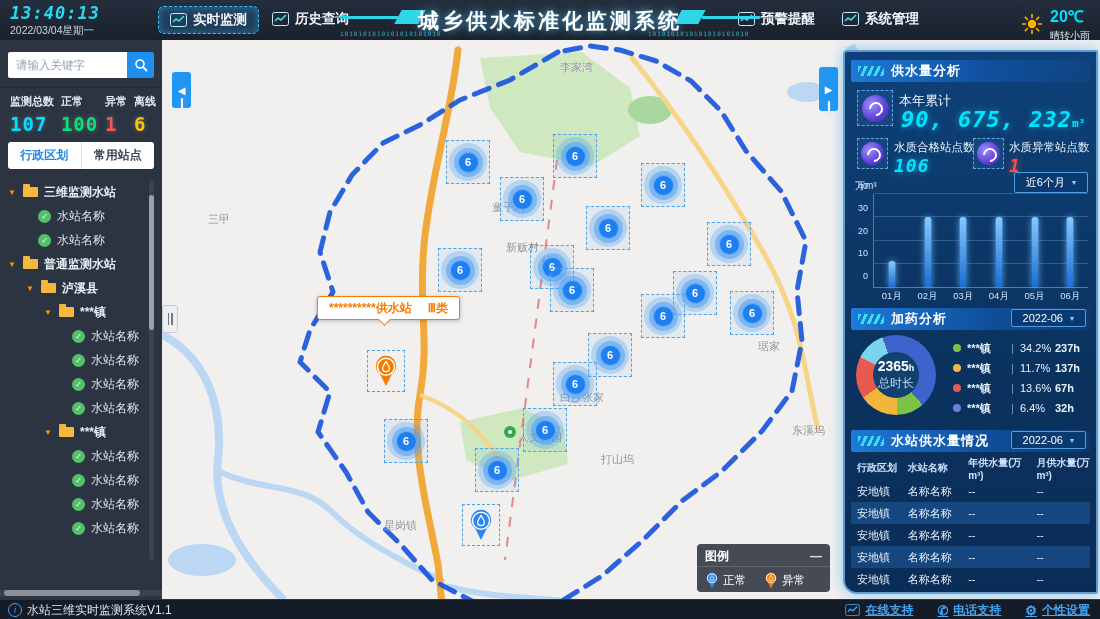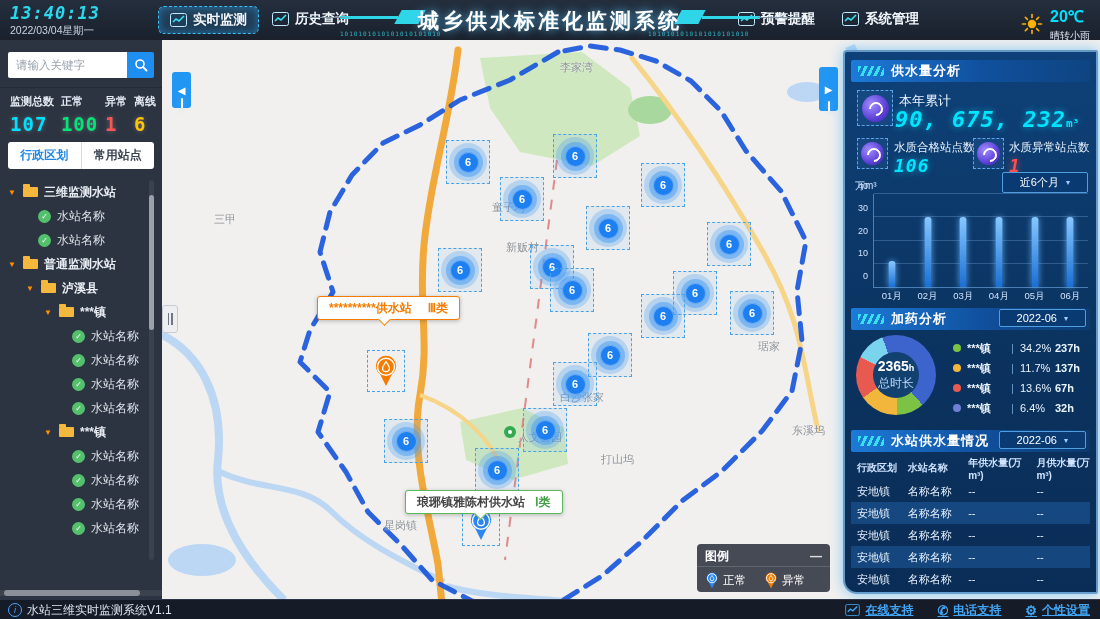--- a/index.html
+++ b/index.html
@@ -110,21 +110,21 @@
   .rpanel{position:absolute;left:843px;top:50px;width:255px;height:544px;z-index:25;box-sizing:border-box;
         background:linear-gradient(180deg,#0e4179 0%,#0b335f 55%,#0a2d57 100%);
         border:2px solid rgba(150,210,255,.65);border-radius:4px 2px 2px 14px;
         box-shadow:0 0 14px rgba(0,150,255,.45);}
   .sechdr{position:absolute;left:6px;right:6px;height:22px;display:flex;align-items:center;
         background:linear-gradient(90deg,#1d7ad8,#10509e 55%,rgba(16,80,158,.25));border-radius:2px;}
   .stripes{width:26px;height:10px;margin-left:7px;
         background:repeating-linear-gradient(115deg,#35e0f0 0 3px,transparent 3px 6px);}
   .sectitle{margin-left:7px;font-size:13px;font-weight:bold;color:#fff;letter-spacing:1px;}
   .dd{display:flex;align-items:center;gap:7px;background:#0a3a72;border:1px solid #4f9fe0;
-        border-radius:2px;padding:2px 17px;font-size:11px;color:#fff;cursor:pointer;white-space:nowrap;}
+        border-radius:2px;padding:2px 11px;font-size:11px;color:#fff;cursor:pointer;white-space:nowrap;}
   .dd::after{content:"▾";font-size:8px;color:#9fd0ff;}
   .sechdr .dd{position:absolute;right:4px;top:1px;}
   .gauge{position:absolute;border:1px dashed #5aa7e8;background:rgba(80,140,230,.12);
         display:flex;align-items:center;justify-content:center;box-sizing:border-box;}
   .gauge .gc{border-radius:50%;background:radial-gradient(circle at 35% 35%,#a08dff,#5b3fd6 60%,#37259a);
         position:relative;}
   .gauge .gc::after{content:"";position:absolute;left:50%;top:50%;width:10px;height:10px;margin:-6px 0 0 -6px;
         border:2px solid #fff;border-radius:50%;border-bottom-color:transparent;transform:rotate(45deg);}
   .lbl{position:absolute;color:#eaf4ff;font-weight:normal;white-space:nowrap;}
   .digital{font-family:"DejaVu Sans Mono",monospace;font-weight:bold;font-style:italic;color:#00e5ff;
@@ -205,21 +205,21 @@
       <polyline points="396,12 348,40 298,60 258,85 221,103 190,135 168,172 158,212 171,252 148,290 138,322 168,352 156,392 184,432 206,472 240,506 270,540 310,561 358,571 400,561 440,536 480,501 520,461 560,431 600,391 630,351 640,301 635,251 644,201 619,151 584,111 559,71 529,41 494,21 458,10 428,6 396,12" fill="none" stroke="#1a56db" stroke-width="5" stroke-dasharray="16 10" stroke-linejoin="round" stroke-linecap="round" opacity="0.92"></polyline>
 
       <g>
         <circle cx="348" cy="392" r="6" fill="#34a853"></circle>
         <circle cx="348" cy="392" r="2" fill="#fff"></circle>
       </g>
     </svg>
 
     <div id="maplabels">
         <span class="maplabel" style="left: 398px; top: 20px;">李家湾</span>
-        <span class="maplabel" style="left: 52px; top: 172px; text-align: right;">三甲</span>
+        <span class="maplabel" style="left: 46px; top: 172px; text-align: right;">三甲</span>
         <span class="maplabel" style="left: 330px; top: 160px;">童子均</span>
         <span class="maplabel" style="left: 344px; top: 200px;">新贩村</span>
         <span class="maplabel" style="left: 398px; top: 350px;">白沙张家</span>
         <span class="maplabel" style="left: 439px; top: 412px;">打山坞</span>
         <span class="maplabel" style="left: 630px; top: 383px;">东溪坞</span>
         <span class="maplabel" style="left: 596px; top: 299px;">琚家</span>
         <span class="maplabel" style="left: 222px; top: 478px;">星岗镇</span>
         <span class="maplabel" style="left: 356px; top: 390px;">人文公园</span>
       </div>
     <div id="clusters">
@@ -357,24 +357,20 @@
         <path d="M12 29 L6.5 18 A9.5 9.5 0 1 1 17.5 18 Z" fill="#2b86f0"></path>
         <circle cx="12" cy="11" r="8" fill="#2b86f0" stroke="#fff" stroke-width="1.4"></circle>
         <path d="M12 6.2 C10.2 9,8.8 10.4,8.8 12.4 A3.2 3.2 0 0 0 15.2 12.4 C15.2 10.4,13.8 9,12 6.2 Z" fill="none" stroke="#fff" stroke-width="1.2"></path>
       </svg>
     </div>
 
     
     <div class="callout abn" style="left:155px;top:256px;">
       <span>**********供水站</span><span class="cls">Ⅲ类</span>
       <div class="arrow" style="left:62px;"></div>
-    </div>
-    <div class="callout norm" style="left:243px;top:450px;">
-      <span>琅琊镇雅陈村供水站</span><span class="cls">Ⅰ类</span>
-      <div class="arrow" style="left:70px;"></div>
     </div>
 
     
     <div class="mlegend">
       <div class="mlhd">
         <span>图例</span>
         <span class="mlmin">—</span>
       </div>
       <div class="mlitems">
         <div class="mlitem">
@@ -593,21 +589,21 @@
 
     <div class="sechdr" style="top:8px;">
       <span class="stripes"></span>
       <span class="sectitle">供水量分析</span>
     </div>
 
     <div class="gauge" style="left:12px;top:38px;width:36px;height:36px;">
         <span class="gc" style="width:27px;height:27px;"></span>
       </div>
     <div class="lbl" style="left:54px;top:40px;font-size:13px;">本年累计</div>
-    <div class="digital" style="position:absolute;left:50px;top:55px;font-size:22px;text-align:right;">
+    <div class="digital" style="position:absolute;left:56px;top:55px;font-size:22px;text-align:right;">
       <span>90, 675, 232</span><span class="unit">m³</span>
     </div>
 
     <div class="gauge" style="left:12px;top:86px;width:31px;height:31px;">
         <span class="gc" style="width:23px;height:23px;"></span>
       </div>
     <div class="lbl" style="left:49px;top:88px;font-size:11.5px;">水质合格站点数</div>
     <div class="digital" style="position:absolute;left:49px;top:103px;font-size:18px;">106</div>
 
     <div class="gauge" style="left:128px;top:86px;width:31px;height:31px;">

